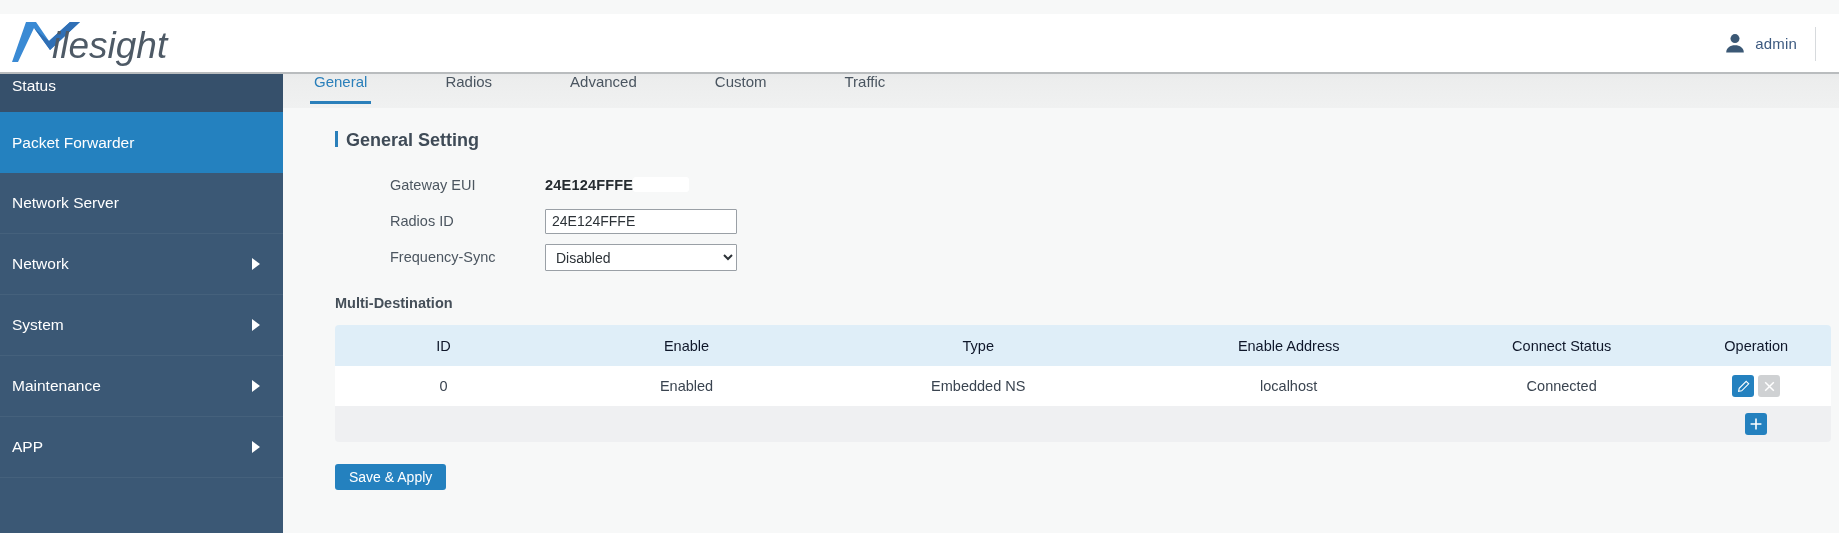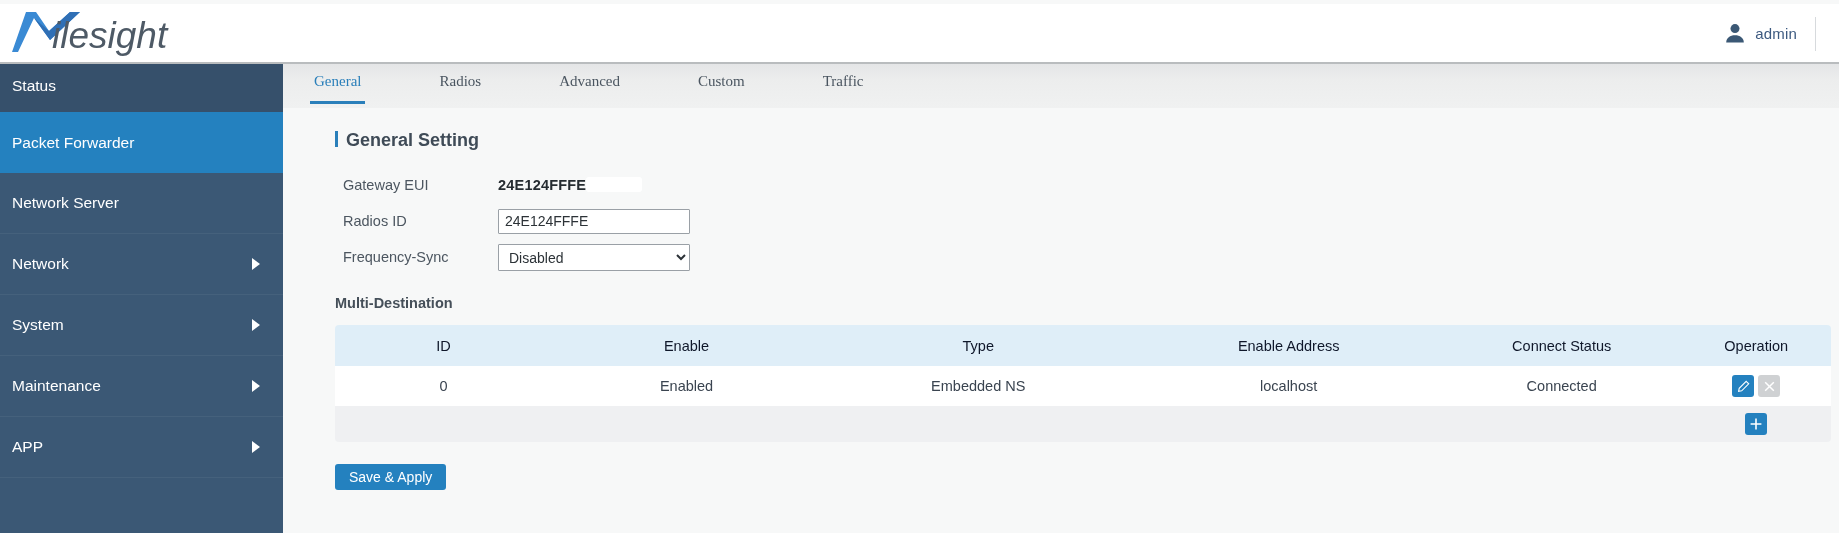--- a/index.html
+++ b/index.html
@@ -10,21 +10,21 @@
     overflow: hidden;
     background: #ffffff;
     font-family: "Liberation Sans", sans-serif;
     -webkit-font-smoothing: antialiased;
   }
 
   .app { position: relative; width: 1839px; height: 533px; background: #f7f8f8; }
 
   
   .topbar {
-    position: absolute; top: 4px; left: 0; width: 1839px; height: 60px;
+    position: absolute; top: 14px; left: 0; width: 1839px; height: 60px;
     background: #ffffff;
     border-bottom: 2px solid #b9bcbe;
     z-index: 5;
   }
   .logo {
     position: absolute; left: 12px; top: 3px;
     height: 52px; width: 200px;
     display: flex; align-items: center;
     user-select: none;
   }
@@ -90,21 +90,20 @@
   }
   .tab {
     position: relative;
     padding: 13px 22px 0 22px;
     height: 48px;
     font-size: 15px;
     color: #4a5560;
     cursor: pointer;
     user-select: none;
     margin-right: 34px;
-    font-family: Liberation Serif, serif;
   }
   .tab:first-child { margin-left: 0; }
   .tab.active { color: #2a7fba; }
   .tab.active::after {
     content: "";
     position: absolute;
     left: 18px; right: 18px; bottom: 4px;
     height: 3px; background: #2a7fba;
   }
 
@@ -122,21 +121,21 @@
     content: "";
     position: absolute; left: 0; top: 1px;
     width: 3px; height: 16px;
     background: #2a7fba;
   }
 
   .form { margin-top: 16px; }
   .form-row {
     position: relative;
     height: 36px;
-    display: flex; align-items: center;
+    display: flex; align-items: center; margin-left: 47px;
   }
   .form-label {
     width: 215px;
     padding-left: 60px;
     font-size: 14.5px;
     color: #4c5660;
   }
   .form-static {
     font-size: 14.5px;
     font-weight: bold;

